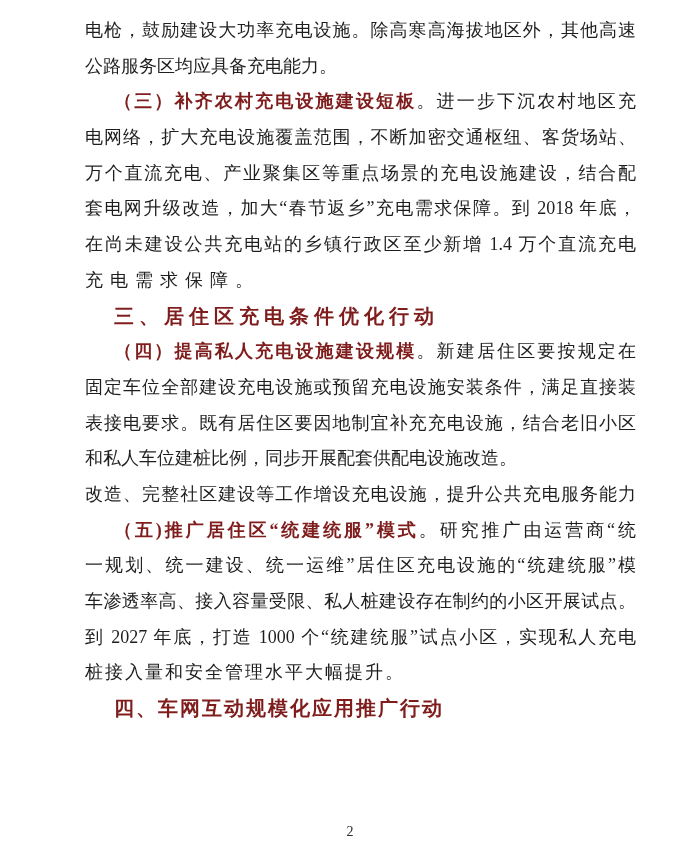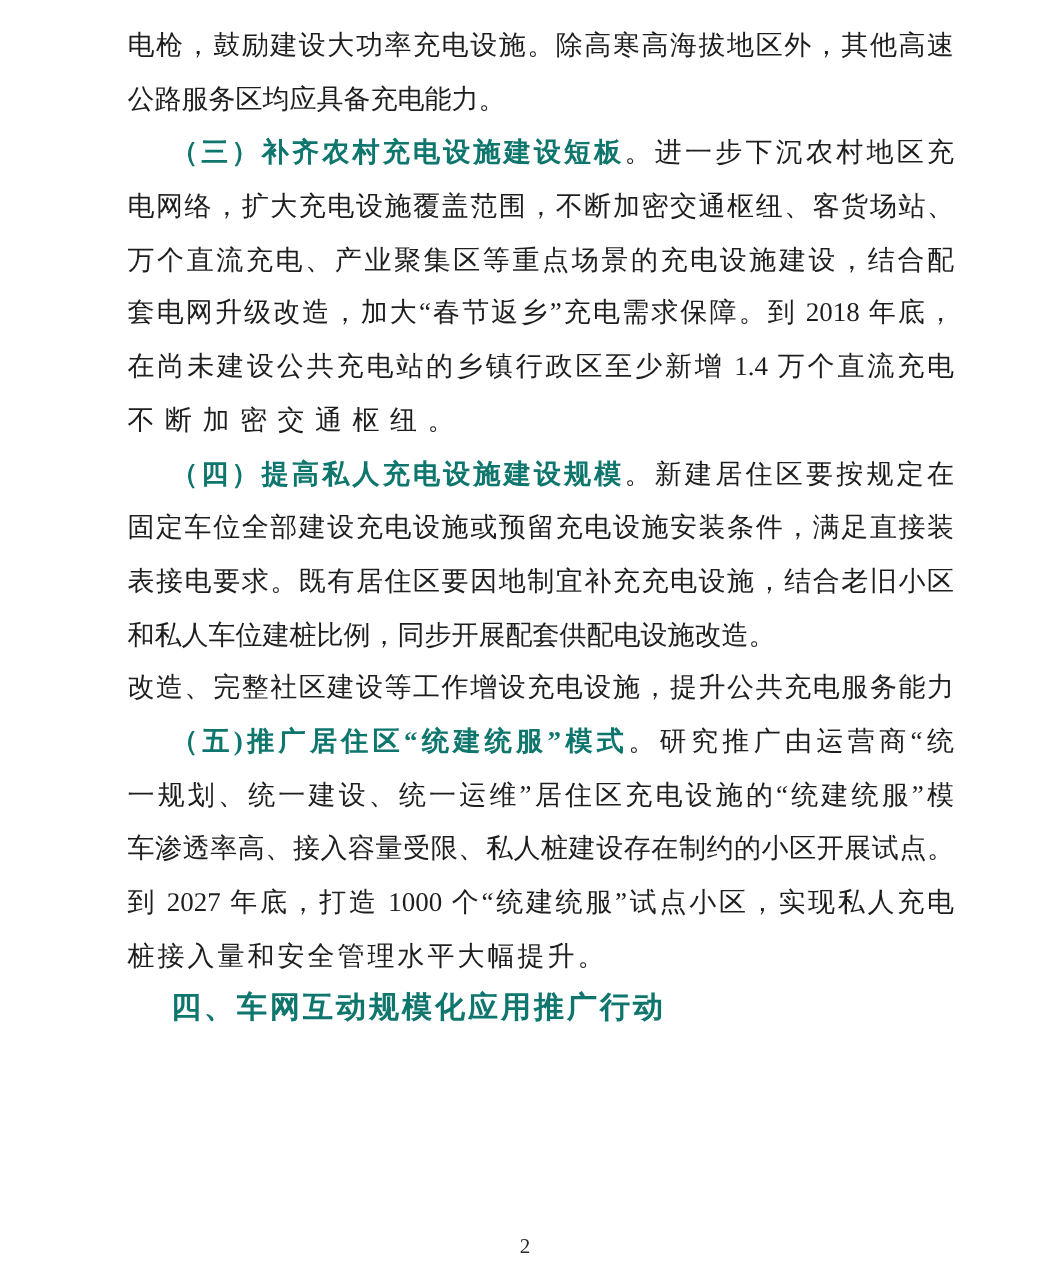--- a/index.html
+++ b/index.html
@@ -39,21 +39,21 @@
     text-indent: 29px;
   }
   .line.heading {
     font-family: "Liberation Sans", "DejaVu Sans", sans-serif;
     font-weight: bold;
     font-size: 20px;
     color: #111111;
   }
   .line .bold {
     font-weight: bold;
-    color: #0f766e;
+    color: #7f1d1d;
   }
   .line .normal {
     font-weight: normal;
   }
   .page-number {
     position: absolute;
     left: 0;
     top: 824px;
     width: 100%;
     text-align: center;
@@ -67,21 +67,22 @@
 
 <div class="page">
   <div class="text-block" id="lines">
       <div class="line body justify"><span class="normal">电枪，鼓励建设大功率充电设施。除高寒高海拔地区外，其他高速</span></div>
       <div class="line body"><span class="normal">公路服务区均应具备充电能力。</span></div>
       <div class="line body justify indent"><span class="bold">（三）补齐农村充电设施建设短板</span><span class="normal">。进一步下沉农村地区充</span></div>
       <div class="line body justify"><span class="normal">电网络，扩大充电设施覆盖范围，不断加密交通枢纽、客货场站、</span></div>
       <div class="line body justify"><span class="normal">万个直流充电、产业聚集区等重点场景的充电设施建设，结合配</span></div>
       <div class="line body justify"><span class="normal">套电网升级改造，加大“春节返乡”充电需求保障。到 2018 年底，</span></div>
       <div class="line body justify"><span class="normal">在尚未建设公共充电站的乡镇行政区至少新增 1.4 万个直流充电</span></div>
-      <div class="line body" style="letter-spacing: 7px;"><span class="normal">不断加密交通枢纽。</span></div>
+      <div class="line body" style="letter-spacing: 7px;"><span class="normal">充电需求保障。</span></div>
+      <div class="line heading indent" style="letter-spacing: 5px;"><span class="bold">三、居住区充电条件优化行动</span></div>
       <div class="line body justify indent"><span class="bold">（四）提高私人充电设施建设规模</span><span class="normal">。新建居住区要按规定在</span></div>
       <div class="line body justify"><span class="normal">固定车位全部建设充电设施或预留充电设施安装条件，满足直接装</span></div>
       <div class="line body justify"><span class="normal">表接电要求。既有居住区要因地制宜补充充电设施，结合老旧小区</span></div>
       <div class="line body"><span class="normal">和私人车位建桩比例，同步开展配套供配电设施改造。</span></div>
       <div class="line body justify"><span class="normal">改造、完整社区建设等工作增设充电设施，提升公共充电服务能力</span></div>
       <div class="line body justify indent"><span class="bold">（五)推广居住区“统建统服”模式</span><span class="normal">。研究推广由运营商“统</span></div>
       <div class="line body justify"><span class="normal">一规划、统一建设、统一运维”居住区充电设施的“统建统服”模</span></div>
       <div class="line body justify"><span class="normal">车渗透率高、接入容量受限、私人桩建设存在制约的小区开展试点。</span></div>
       <div class="line body justify"><span class="normal">到 2027 年底，打造 1000 个“统建统服”试点小区，实现私人充电</span></div>
       <div class="line body" style="letter-spacing: 2px;"><span class="normal">桩接入量和安全管理水平大幅提升。</span></div>

